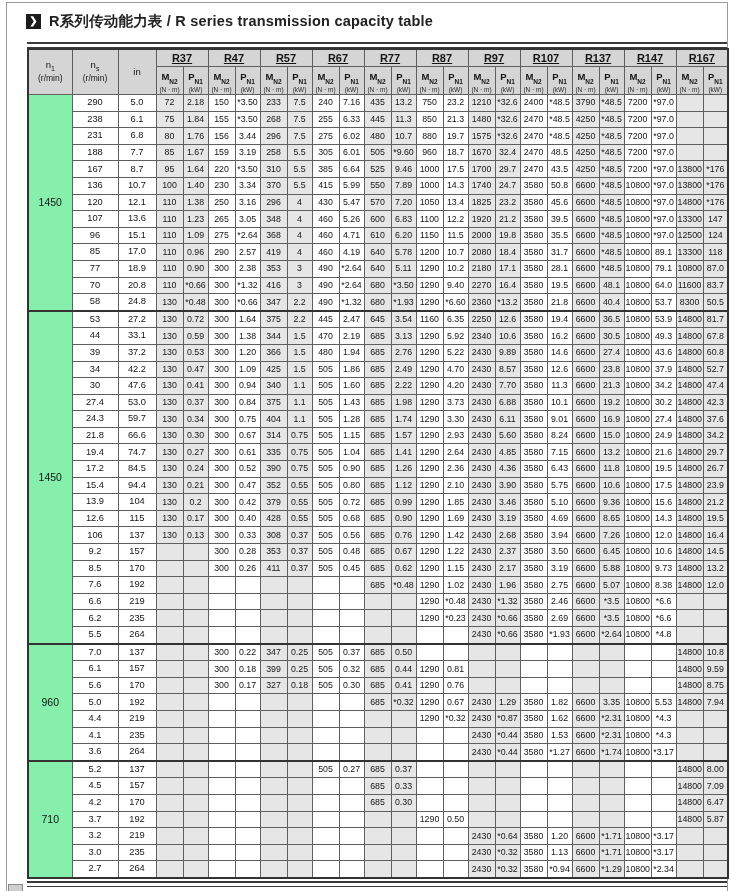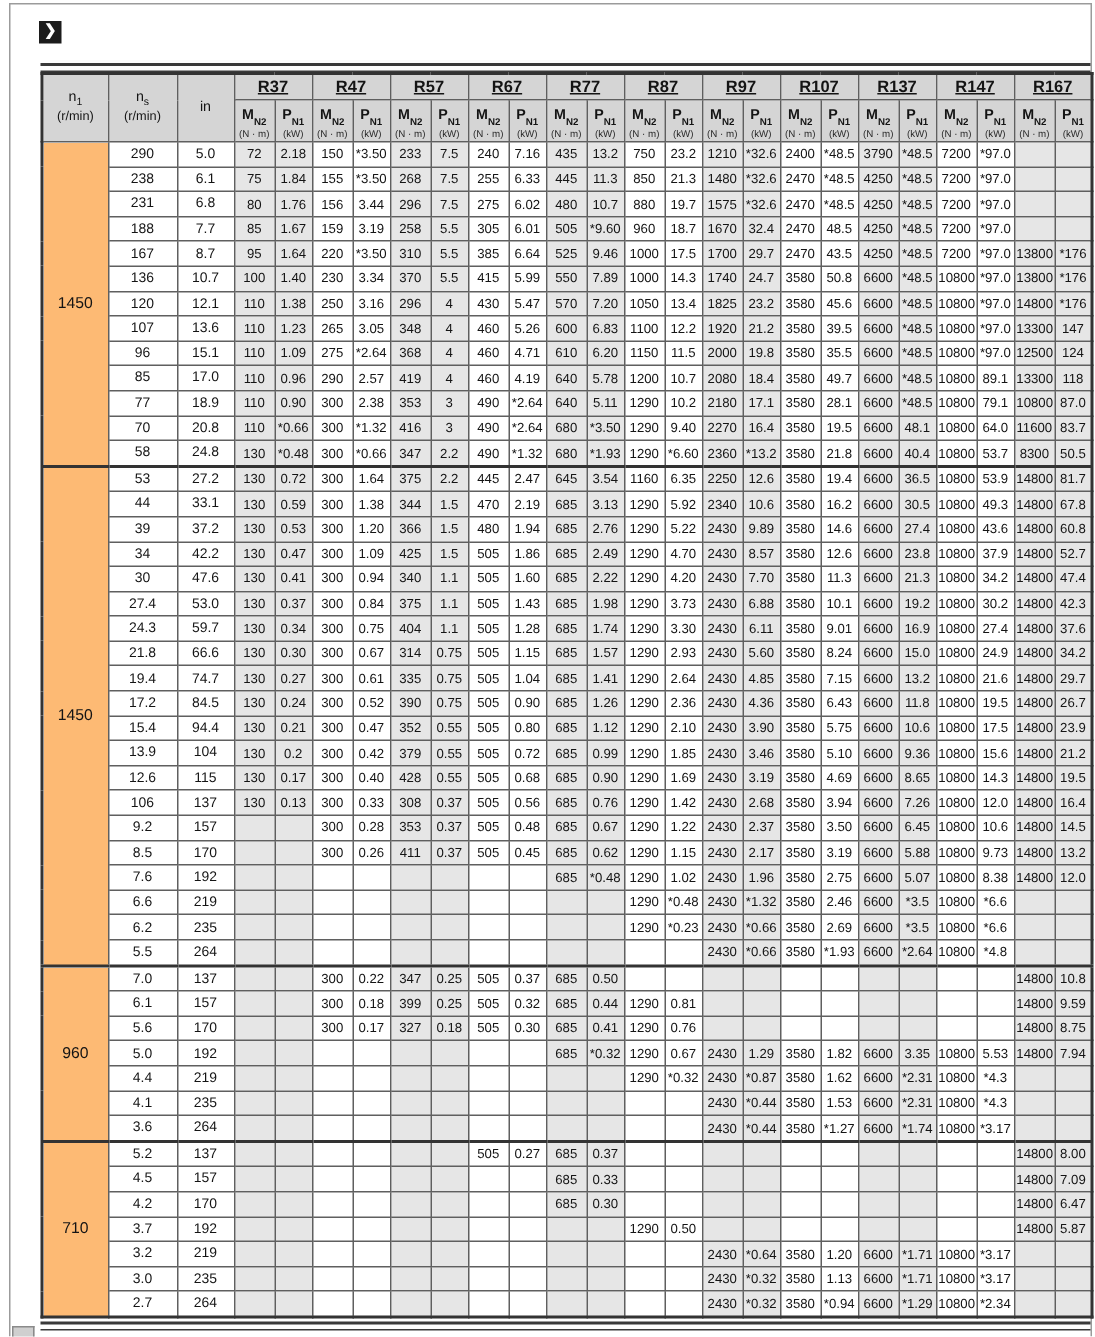--- a/index.html
+++ b/index.html
@@ -48,30 +48,31 @@
   th.grp-name{font-size:11px;font-weight:bold;height:16px;text-decoration:underline;}
   th.sub-h{height:27px;font-weight:bold;line-height:1.05;}
   th.sub-h .base{font-size:9.5px;}
   th.sub-h sub{font-size:6.5px;}
   th.sub-h .unit,th.corner-h sub{font-size:7px;}
   th.sub-h .unit{display:block;font-weight:normal;font-size:6.5px;color:#2a2a2a;margin-top:1px;}
 
   .cap td{font-size:8.8px;height:15.6px;line-height:1;}
   td.shade{background:#e6e6e6;}
   td.c-ns,td.c-in{font-size:9.3px;background:#fff;}
-  td.n1cell{font-size:10.5px;background:#fdba74;}
+  td.n1cell{font-size:10.5px;background:#86efac;}
   tr.blk-sep td{border-top:2px solid #333;}
 </style>
 </head>
 <body>
 
 <div class="page-frame"></div>
 
 <div class="title-row">
   <span class="bullet">❯</span>
+  <span class="page-title">R系列传动能力表 / R series transmission capacity table</span>
 </div>
 
 <div class="dbl-rule" id="rule-top"></div>
 
 <table class="cap">
     <colgroup>
       <col style="width: 44px;">
       <col style="width: 46px;">
       <col style="width: 38px;">
       <col style="width: 27px;">
@@ -386,21 +387,21 @@
         <td class="shade">4</td>
         <td>460</td>
         <td>4.19</td>
         <td class="shade">640</td>
         <td class="shade">5.78</td>
         <td>1200</td>
         <td>10.7</td>
         <td class="shade">2080</td>
         <td class="shade">18.4</td>
         <td>3580</td>
-        <td>49.7</td>
+        <td>31.7</td>
         <td class="shade">6600</td>
         <td class="shade">*48.5</td>
         <td>10800</td>
         <td>89.1</td>
         <td class="shade">13300</td>
         <td class="shade">118</td>
       </tr>
       <tr>
         <td class="c-ns">77</td>
         <td class="c-in">18.9</td>

